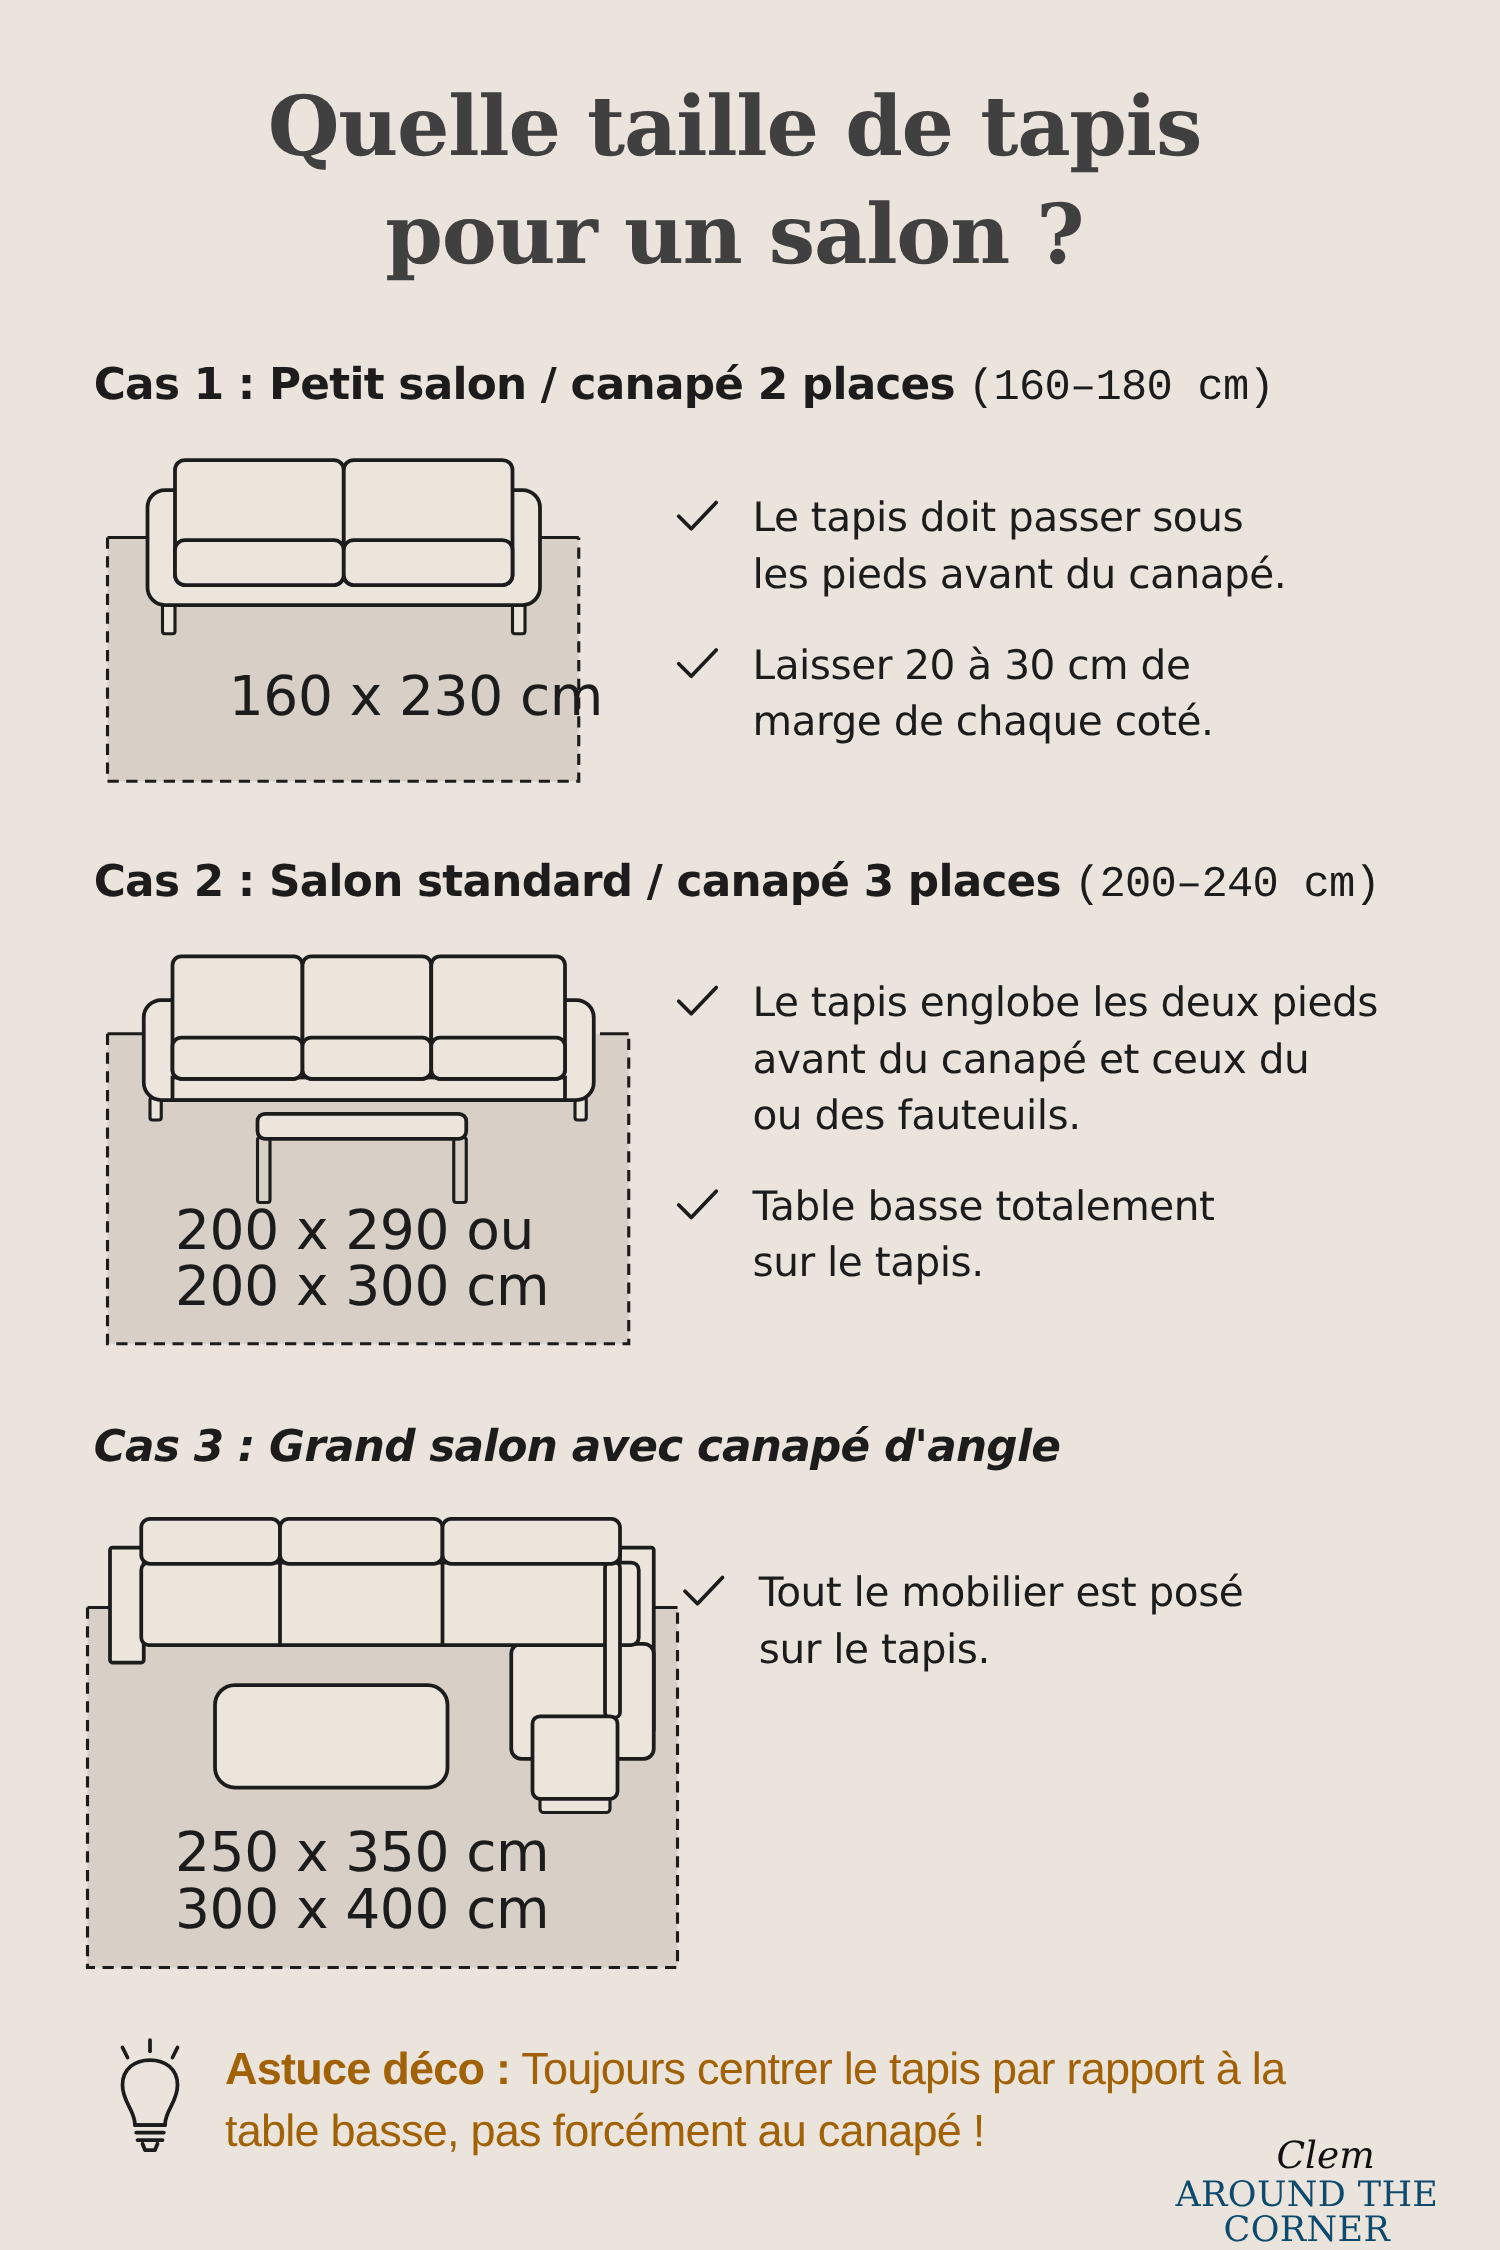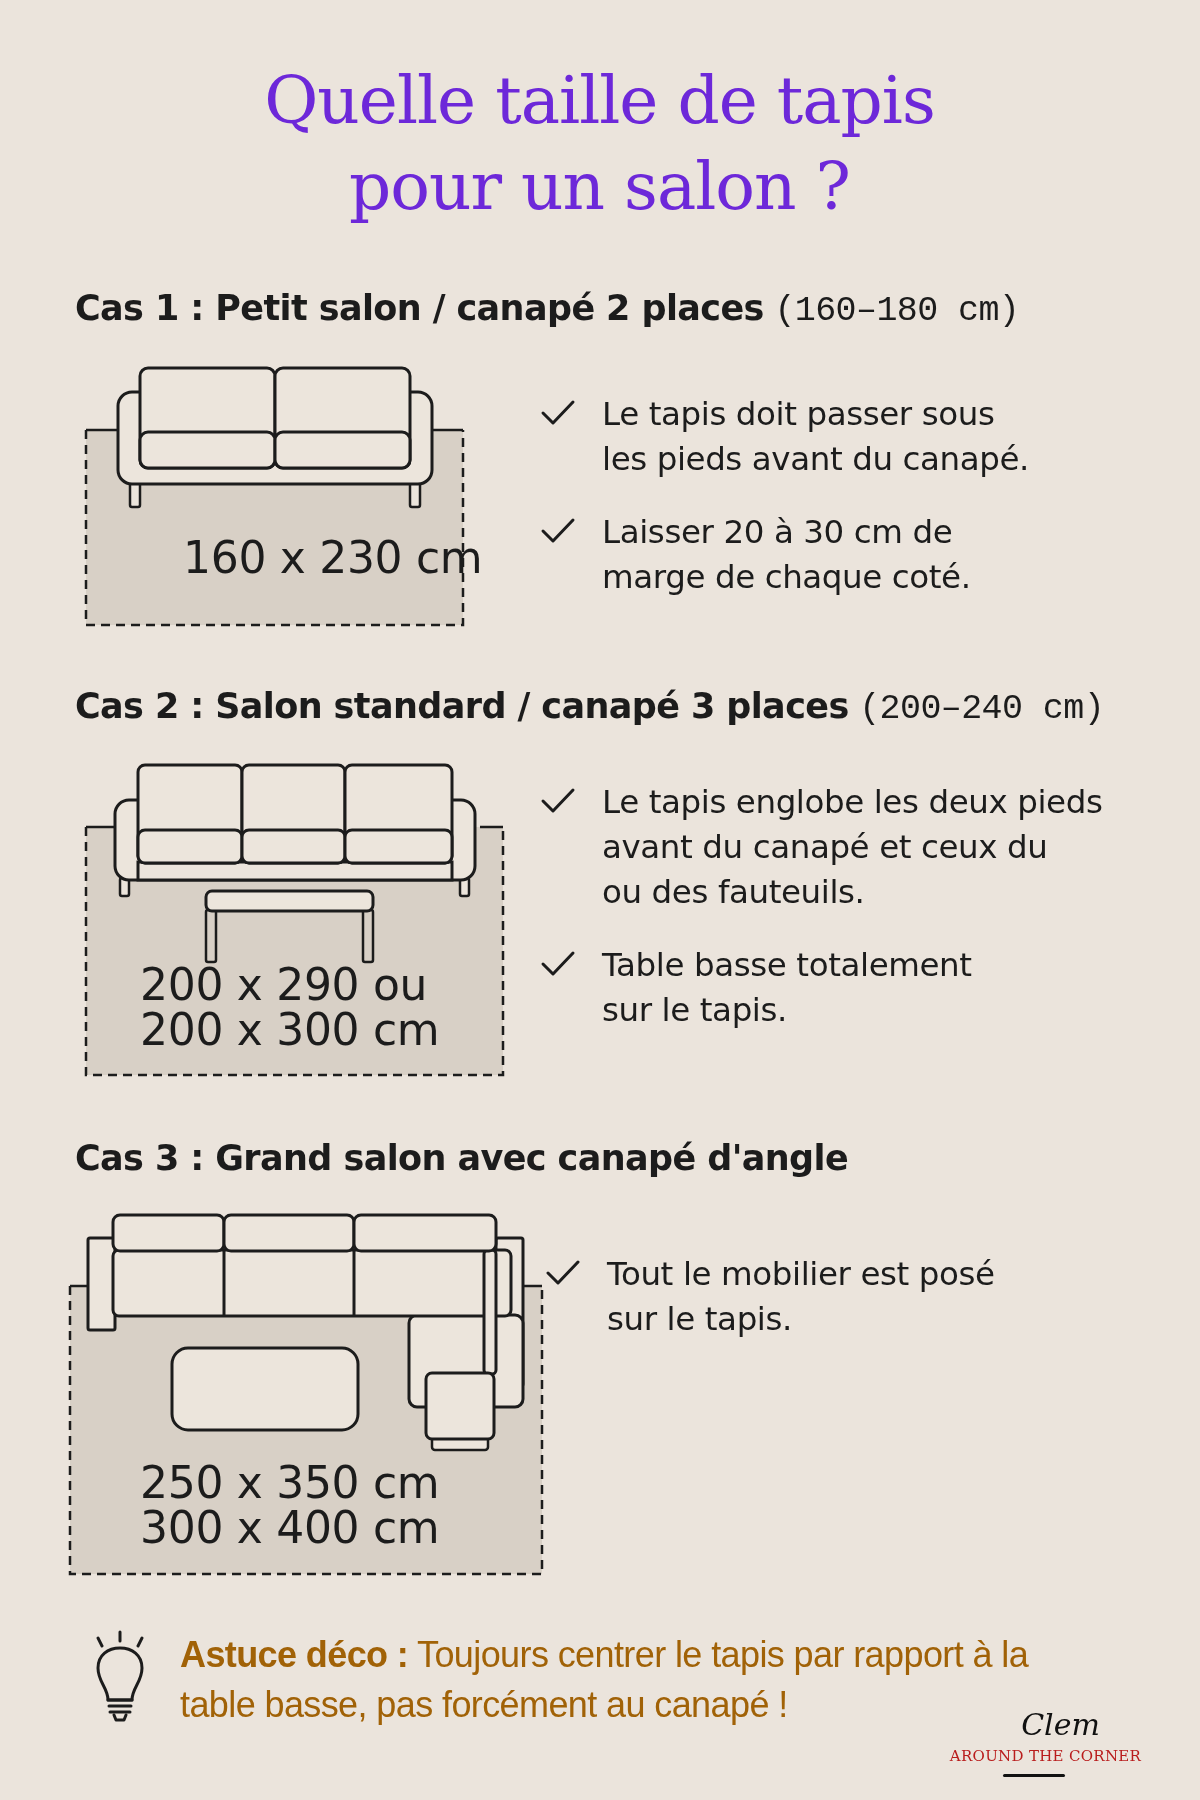--- a/index.html
+++ b/index.html
@@ -4,25 +4,25 @@
 <style>
   html, body { margin:0; padding:0; }
   body {
     width:1200px; height:1800px; overflow:hidden;
     background:#ebe4dc;
     color:#1c1c1c;
     font-family:"DejaVu Sans","Liberation Sans",sans-serif;
     position:relative;
   }
   .title {
-    position:absolute; left:12px; top:58px; width:1175px;
+    position:absolute; left:0; top:58px; width:1175px;
     text-align:center;
     font-family:"DejaVu Serif","Liberation Serif",serif;
-    font-weight:normal; font-size:66px; line-height:86px;
-    letter-spacing:-1px; color:#6d28d9;
+    font-weight:bold; font-size:66px; line-height:86px;
+    letter-spacing:-1px; color:#404040;
   }
   .title span { display:block; }
   .case-head {
     position:absolute; left:75px;
     font-size:35px; letter-spacing:-0.6px; color:#1c1c1c;
     white-space:nowrap;
   }
   .case-head .b { font-weight:bold; }
   .case-head .n { font-weight:normal;font-family:Liberation Mono, monospace; }
   .illu { position:absolute; }
@@ -45,21 +45,21 @@
     font-size:36px; line-height:50px; letter-spacing:-0.6px; color:#a16207;
   }
   .tip-text .b { font-weight:bold; }
   .brand { position:absolute; left:898px; top:1708px; width:295px; text-align:center; }
   .brand-sig {
     font-family:"DejaVu Serif",serif; font-style:italic;
     font-size:30px; line-height:34px; margin-left:30px; color:#111;
   }
   .brand-name {
     font-family:"DejaVu Serif","Liberation Serif",serif;
-    font-size:15px; letter-spacing:0.3px; color:#b91c1c; line-height:28px;
+    font-size:28px; letter-spacing:0.3px; color:#0c4a6e; line-height:28px;
   }
   .brand-line { width:62px; height:3px; background:#111; border-radius:2px; margin:4px auto 0 105px; }
 </style>
 </head>
 <body>
 
 <div class="title">
   <span>Quelle taille de tapis</span>
   <span>pour un salon ?</span>
 </div>
@@ -164,21 +164,21 @@
     <div class="check-icon">
       <svg width="36" height="30" viewBox="0 0 36 30">
           <path d="M3 15 L13 25 L33 4" fill="none" stroke="#1c1c1c" stroke-width="3" stroke-linecap="round" stroke-linejoin="round"></path>
         </svg>
     </div>
     <div class="check-text">Table basse totalement
 sur le tapis.</div>
   </div>
 </div>
 
-<div class="case-head" style="top:1138px;">
+<div class="case-head" style="top:1138px;font-style:italic;">
   <span class="b">Cas 3 : Grand salon avec canapé d'angle</span>
   <span class="n"></span>
 </div>
 
 <div class="illu" style="left:66px; top:1210px;">
   <svg width="480" height="370" viewBox="0 0 480 370">
 
     <path d="M4 76 H476 V364 H4 Z" fill="#d8d0c6"></path>
     <path d="M4 76 V364 H476 V76" fill="none" stroke="#1c1c1c" stroke-width="2.5" stroke-dasharray="9 6"></path>
     <path d="M4 76 H22 M457 76 H476" stroke="#1c1c1c" stroke-width="2.5"></path>

